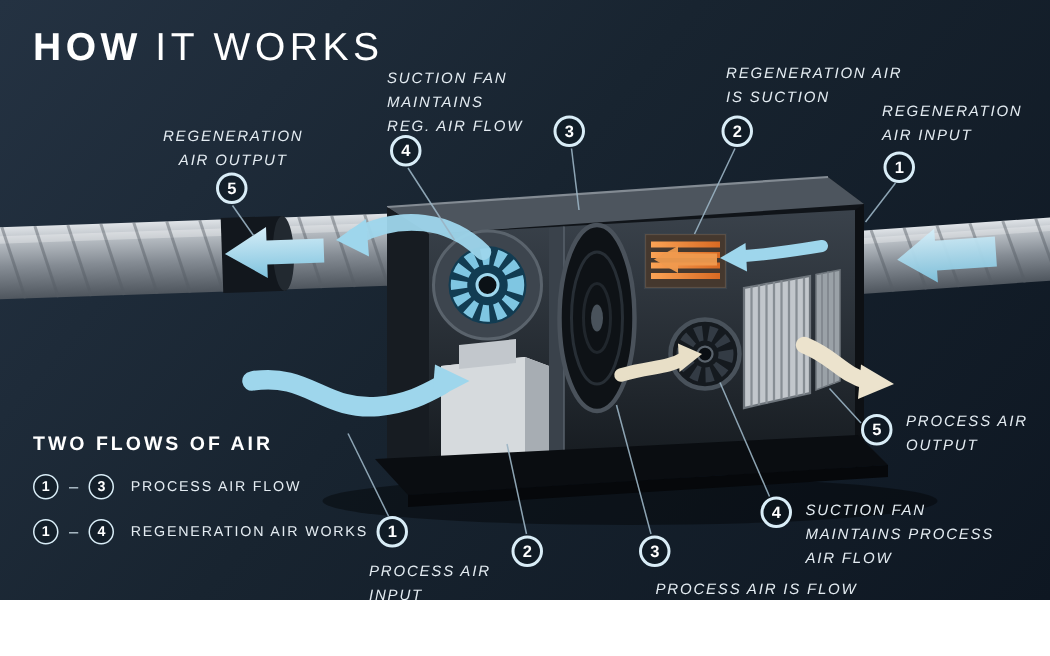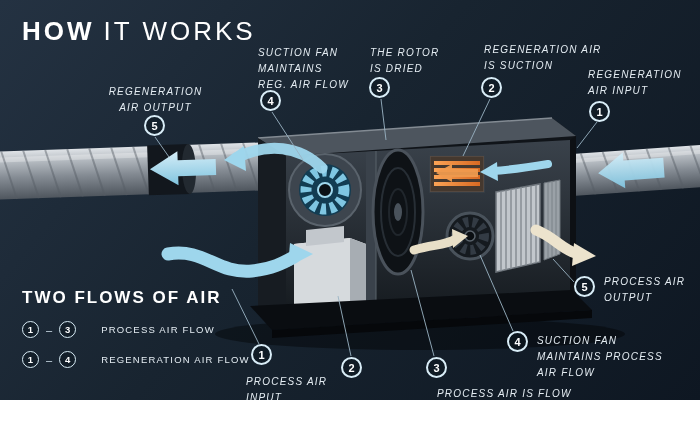--- a/index.html
+++ b/index.html
@@ -11,27 +11,27 @@
   .title .bold { font-weight:700; }
   .title .light { font-weight:300; margin-left:9px; }
   svg.illustration { position:absolute; left:0; top:0; }
   .co-label { position:absolute; color:#e4ecf2; font-size:10px; letter-spacing:1.2px;
               line-height:1.6; white-space:pre-line; font-weight:400;font-style:italic; }
   .center { text-align:center; }
   .co-num { position:absolute; width:21px; height:21px; border-radius:50%;
             border:2px solid #d9edf7; background:rgba(13,23,32,.55); color:#ffffff;
             font-size:11px; font-weight:700; display:flex; align-items:center; justify-content:center; }
   .legend { position:absolute; left:22px; top:288px; color:#ffffff; }
-  .legend-title { font-size:17px; font-weight:700; letter-spacing:2px; }
+  .legend-title { font-size:13px; font-weight:700; letter-spacing:2px; }
   .legend-row { display:flex; align-items:center; gap:7px; margin-top:13px; }
   .mini { width:17px; height:17px; border-radius:50%; border:1.5px solid #d9edf7;
           background:rgba(13,23,32,.55); color:#ffffff; font-size:9.5px; font-weight:700;
           display:flex; align-items:center; justify-content:center; }
   .dash { color:#cfe0ea; font-size:11px; }
-  .legend-label { font-size:9.5px; letter-spacing:1.2px; color:#e4ecf2; margin-left:18px; }
+  .legend-label { font-size:9.5px; letter-spacing:1.2px; color:#e4ecf2; margin-left:4px; }
 </style>
 </head>
 <body>
 
 <div class="stage">
 
   <svg class="illustration" width="700" height="437" viewBox="0 0 700 437">
     <defs>
       <linearGradient id="gDuct" x1="0" y1="0" x2="0" y2="1">
         <stop offset="0" stop-color="#dfe3e7"></stop>
@@ -200,22 +200,20 @@
 
   <div class="co-label center" style="left:88px;top:84px;width:135px">REGENERATION
 AIR OUTPUT</div>
   <div class="co-num" style="left:144px;top:115px">5</div>
 
   <div class="co-label" style="left:258px;top:45px;width:120px">SUCTION FAN
 MAINTAINS
 REG. AIR FLOW</div>
   <div class="co-num" style="left:260px;top:90px">4</div>
 
-  <div class="co-label" style="left:370px;top:45px;width:95px">THE ROTOR
-IS DRIED</div>
   <div class="co-num" style="left:369px;top:77px">3</div>
 
   <div class="co-label" style="left:484px;top:42px;width:150px">REGENERATION AIR
 IS SUCTION</div>
   <div class="co-num" style="left:481px;top:77px">2</div>
 
   <div class="co-label" style="left:588px;top:67px;width:110px">REGENERATION
 AIR INPUT</div>
   <div class="co-num" style="left:589px;top:101px">1</div>
 
@@ -244,17 +242,17 @@
     <div class="legend-row">
       <span class="mini">1</span>
       <span class="dash">–</span>
       <span class="mini">3</span>
       <span class="legend-label">PROCESS AIR FLOW</span>
     </div>
     <div class="legend-row">
       <span class="mini">1</span>
       <span class="dash">–</span>
       <span class="mini">4</span>
-      <span class="legend-label">REGENERATION AIR FLOW</span>
+      <span class="legend-label">REGENERATION AIR WORKS</span>
     </div>
   </div>
 
 </div>
 
 </body></html>

